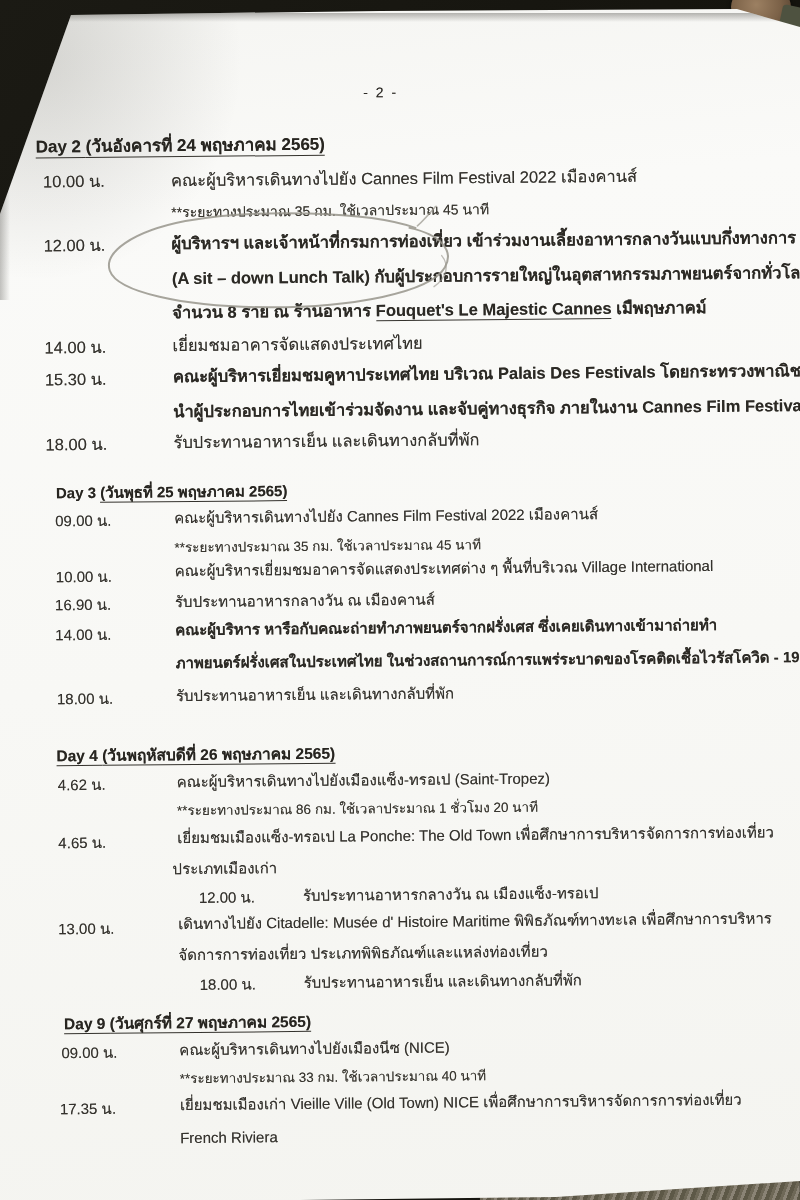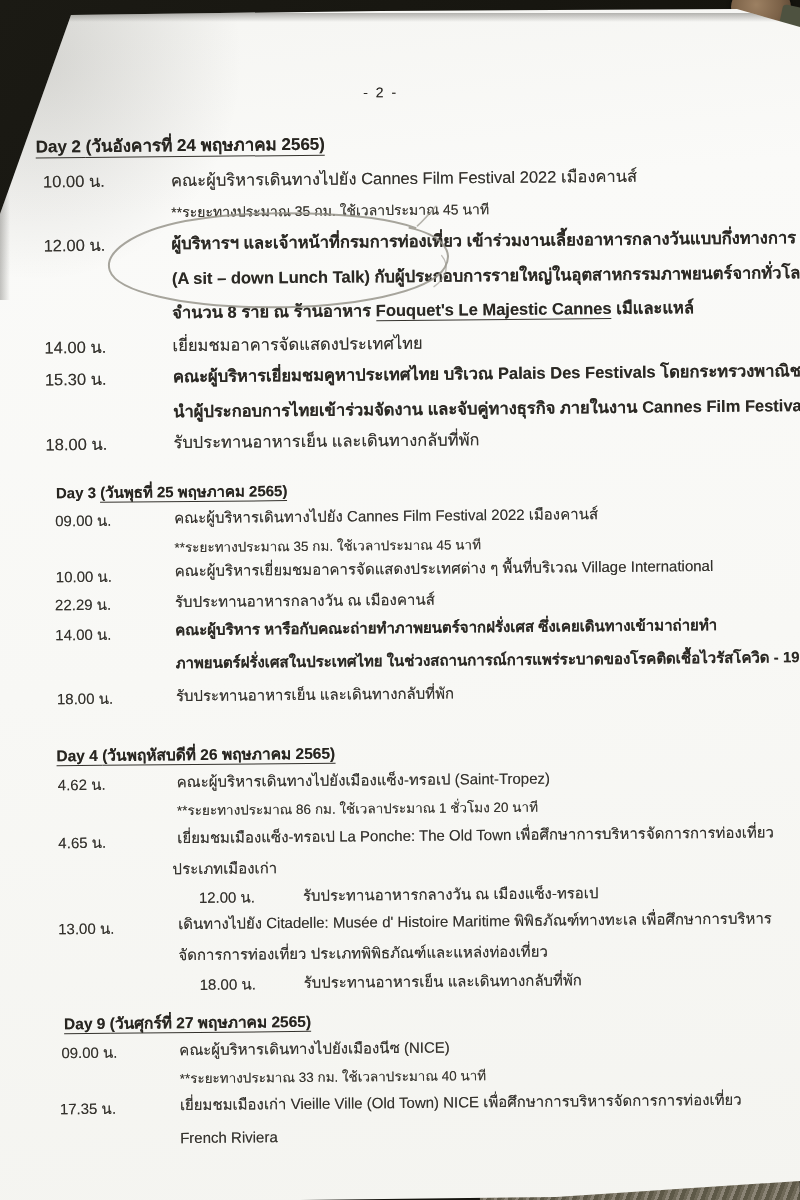--- a/index.html
+++ b/index.html
@@ -59,21 +59,21 @@
       <span class="abs pageno" style="left:368px;top:84px">- 2 -</span>
 
       <span class="abs hdr h2" style="left:40px;top:129px"><span class="u">Day 2 </span><span class="u">(วันอังคารที่ 24 พฤษภาคม 2565)</span></span>
 
       <span class="abs d2" style="left:47px;top:165px">10.00 น.</span>
       <span class="abs d2" style="left:175px;top:165px">คณะผู้บริหารเดินทางไปยัง Cannes Film Festival 2022 เมืองคานส์</span>
       <span class="abs noteL" style="left:175px;top:199px">**ระยะทางประมาณ 35 กม. ใช้เวลาประมาณ 45 นาที</span>
       <span class="abs d2" style="left:47px;top:229px">12.00 น.</span>
       <span class="abs d2 b" style="left:175px;top:228px">ผู้บริหารฯ และเจ้าหน้าที่กรมการท่องเที่ยว เข้าร่วมงานเลี้ยงอาหารกลางวันแบบกึ่งทางการ</span>
       <span class="abs d2 b" style="left:175px;top:263px">(A sit – down Lunch Talk) กับผู้ประกอบการรายใหญ่ในอุตสาหกรรมภาพยนตร์จากทั่วโลก</span>
-      <span class="abs d2 b" style="left:175px;top:297px"><span>จำนวน 8 ราย ณ ร้านอาหาร </span><span class="u">Fouquet's Le Majestic Cannes</span><span> เมืและแหล์</span></span>
+      <span class="abs d2 b" style="left:175px;top:297px"><span>จำนวน 8 ราย ณ ร้านอาหาร </span><span class="u">Fouquet's Le Majestic Cannes</span><span> เมืพฤษภาคม์</span></span>
       <span class="abs d2" style="left:47px;top:331px">14.00 น.</span>
       <span class="abs d2" style="left:175px;top:330px">เยี่ยมชมอาคารจัดแสดงประเทศไทย</span>
       <span class="abs d2" style="left:47px;top:363px">15.30 น.</span>
       <span class="abs d2 b" style="left:175px;top:361px">คณะผู้บริหารเยี่ยมชมคูหาประเทศไทย บริเวณ Palais Des Festivals โดยกระทรวงพาณิชย์</span>
       <span class="abs d2 b" style="left:175px;top:396px">นำผู้ประกอบการไทยเข้าร่วมจัดงาน และจับคู่ทางธุรกิจ ภายในงาน Cannes Film Festival 2022</span>
       <span class="abs d2" style="left:47px;top:428px">18.00 น.</span>
       <span class="abs d2" style="left:175px;top:427px">รับประทานอาหารเย็น และเดินทางกลับที่พัก</span>
 
       <svg class="abs circ" style="left:103px;top:206px" width="362" height="110" viewBox="0 0 362 110">
         <path d="M316 22 C270 5 156 1 86 13 C32 23 4 44 10 62 C17 83 82 99 168 100 C252 101 330 87 345 62 C355 45 341 29 310 22" fill="none" stroke="#98958c" stroke-width="2" stroke-linecap="round" opacity="0.85"></path>
@@ -81,21 +81,21 @@
         <path d="M342 50 C350 60 347 72 334 81" fill="none" stroke="#98958c" stroke-width="1.4" stroke-linecap="round" opacity="0.6"></path>
       </svg>
 
       <span class="abs hdr h3" style="left:57px;top:478px"><span>Day 3 </span><span class="u">(วันพุธที่ 25 พฤษภาคม 2565)</span></span>
 
       <span class="abs d3" style="left:56px;top:506px">09.00 น.</span>
       <span class="abs d3" style="left:175px;top:504px">คณะผู้บริหารเดินทางไปยัง Cannes Film Festival 2022 เมืองคานส์</span>
       <span class="abs noteS" style="left:175px;top:534px">**ระยะทางประมาณ 35 กม. ใช้เวลาประมาณ 45 นาที</span>
       <span class="abs d3" style="left:56px;top:562px">10.00 น.</span>
       <span class="abs d3" style="left:175px;top:557px">คณะผู้บริหารเยี่ยมชมอาคารจัดแสดงประเทศต่าง ๆ พื้นที่บริเวณ Village International</span>
-      <span class="abs d3" style="left:55px;top:590px">22.29 น.</span>
+      <span class="abs d3" style="left:55px;top:590px">16.90 น.</span>
       <span class="abs d3" style="left:175px;top:588px">รับประทานอาหารกลางวัน ณ เมืองคานส์</span>
       <span class="abs d3" style="left:55px;top:620px">14.00 น.</span>
       <span class="abs d3 b" style="left:175px;top:616px">คณะผู้บริหาร หารือกับคณะถ่ายทำภาพยนตร์จากฝรั่งเศส ซึ่งเคยเดินทางเข้ามาถ่ายทำ</span>
       <span class="abs d3 b" style="left:175px;top:649px">ภาพยนตร์ฝรั่งเศสในประเทศไทย ในช่วงสถานการณ์การแพร่ระบาดของโรคติดเชื้อไวรัสโควิด - 19</span>
       <span class="abs d3" style="left:56px;top:684px">18.00 น.</span>
       <span class="abs d3" style="left:175px;top:682px">รับประทานอาหารเย็น และเดินทางกลับที่พัก</span>
 
       <span class="abs hdr h4" style="left:55px;top:740px"><span class="u">Day 4 </span><span class="u">(วันพฤหัสบดีที่ 26 พฤษภาคม 2565)</span></span>
 
       <span class="abs d3" style="left:56px;top:770px">4.62 น.</span>

